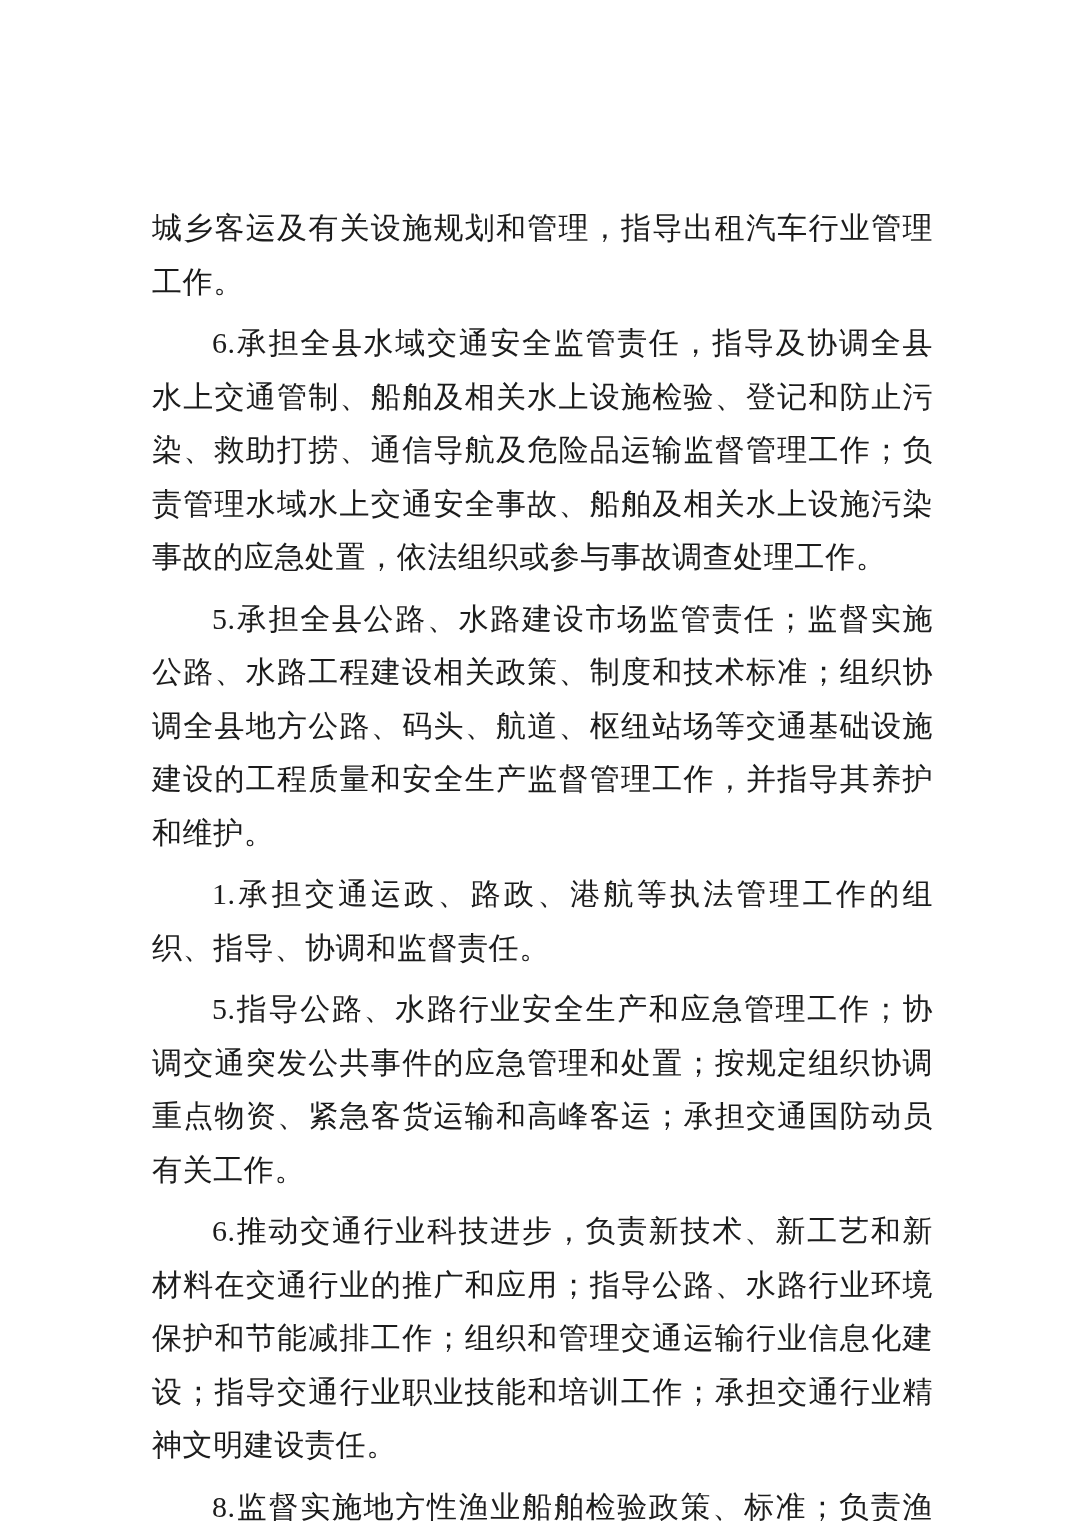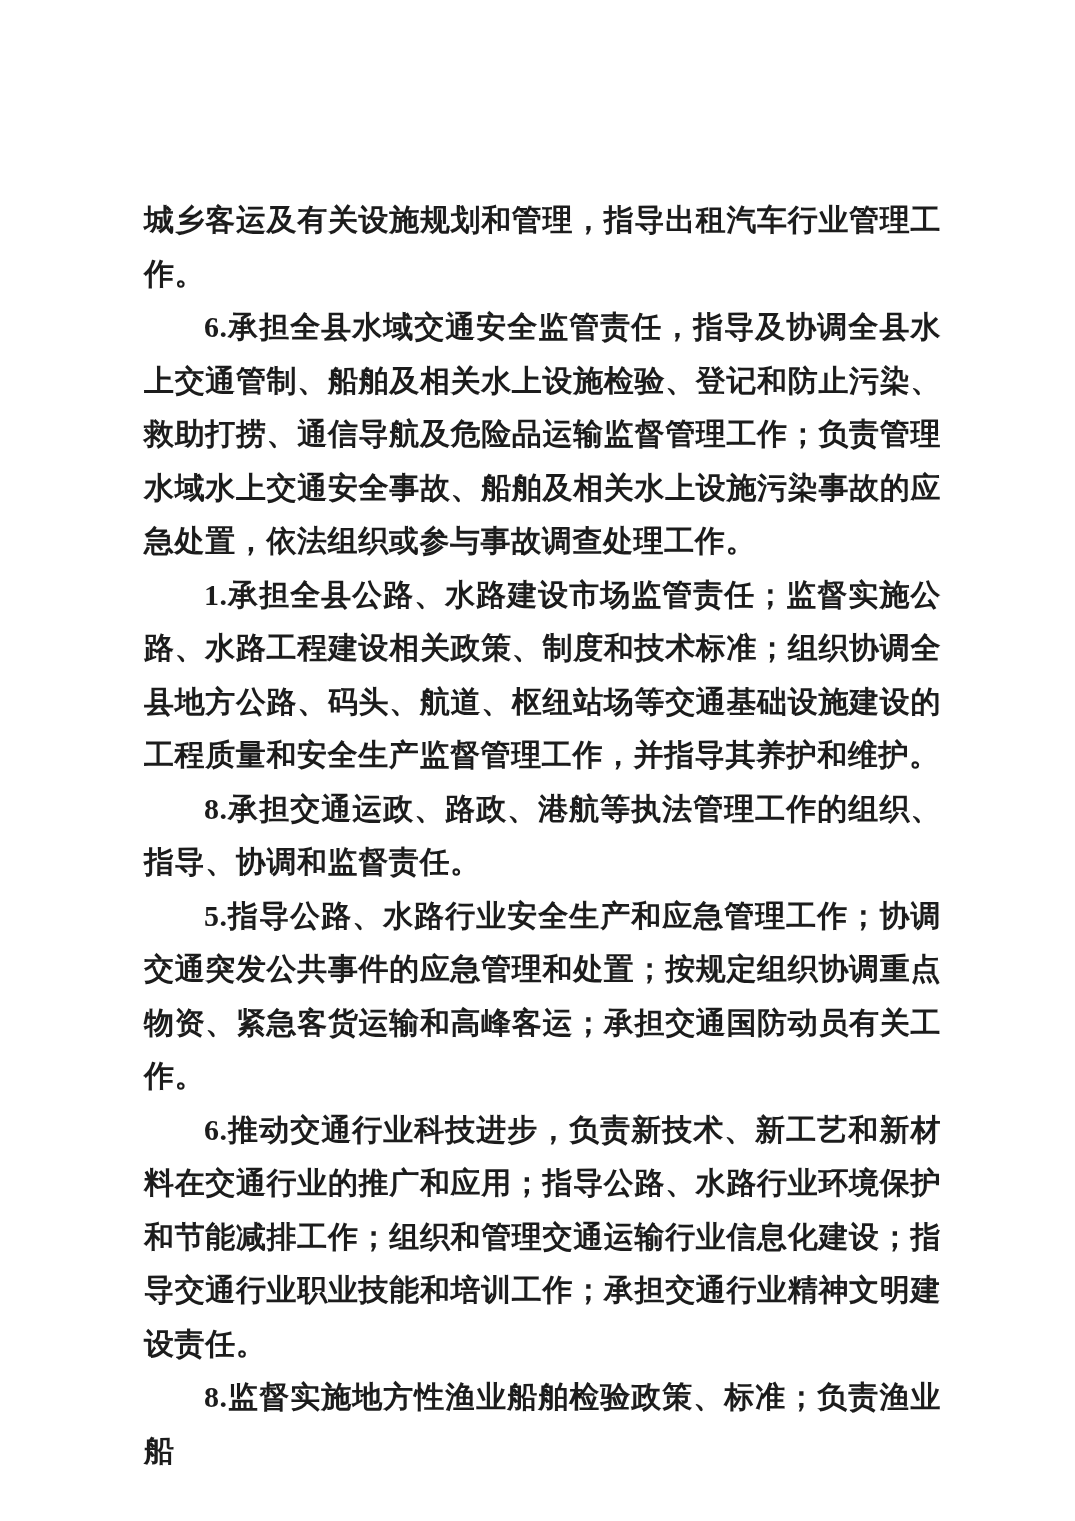--- a/index.html
+++ b/index.html
@@ -22,40 +22,40 @@
     background: #ffffff;
   }
   .text-block {
     position: absolute;
     top: 193px;
     left: 144px;
     width: 797px;
     color: #1c1c1c;
   }
   .para {
-    margin: 0;
+    margin: 8px;
     padding: 0;
     font-size: 30px;
     line-height: 53.5px;
     letter-spacing: 0.6px;
     text-align: justify;
     text-justify: inter-ideograph;
-    font-weight: 700;
+    font-weight: 400;
     word-break: break-all;
   }
   .para.indent {
     text-indent: 2em;
   }
 </style>
 </head>
 <body>
 
 <div class="page">
   <main class="text-block">
       <p class="para">城乡客运及有关设施规划和管理，指导出租汽车行业管理工作。</p>
       <p class="para indent">6.承担全县水域交通安全监管责任，指导及协调全县水上交通管制、船舶及相关水上设施检验、登记和防止污染、救助打捞、通信导航及危险品运输监督管理工作；负责管理水域水上交通安全事故、船舶及相关水上设施污染事故的应急处置，依法组织或参与事故调查处理工作。</p>
-      <p class="para indent">1.承担全县公路、水路建设市场监管责任；监督实施公路、水路工程建设相关政策、制度和技术标准；组织协调全县地方公路、码头、航道、枢纽站场等交通基础设施建设的工程质量和安全生产监督管理工作，并指导其养护和维护。</p>
-      <p class="para indent">8.承担交通运政、路政、港航等执法管理工作的组织、指导、协调和监督责任。</p>
+      <p class="para indent">5.承担全县公路、水路建设市场监管责任；监督实施公路、水路工程建设相关政策、制度和技术标准；组织协调全县地方公路、码头、航道、枢纽站场等交通基础设施建设的工程质量和安全生产监督管理工作，并指导其养护和维护。</p>
+      <p class="para indent">1.承担交通运政、路政、港航等执法管理工作的组织、指导、协调和监督责任。</p>
       <p class="para indent">5.指导公路、水路行业安全生产和应急管理工作；协调交通突发公共事件的应急管理和处置；按规定组织协调重点物资、紧急客货运输和高峰客运；承担交通国防动员有关工作。</p>
       <p class="para indent">6.推动交通行业科技进步，负责新技术、新工艺和新材料在交通行业的推广和应用；指导公路、水路行业环境保护和节能减排工作；组织和管理交通运输行业信息化建设；指导交通行业职业技能和培训工作；承担交通行业精神文明建设责任。</p>
       <p class="para indent">8.监督实施地方性渔业船舶检验政策、标准；负责渔业船</p>
     </main>
 </div>
 
 </body></html>

